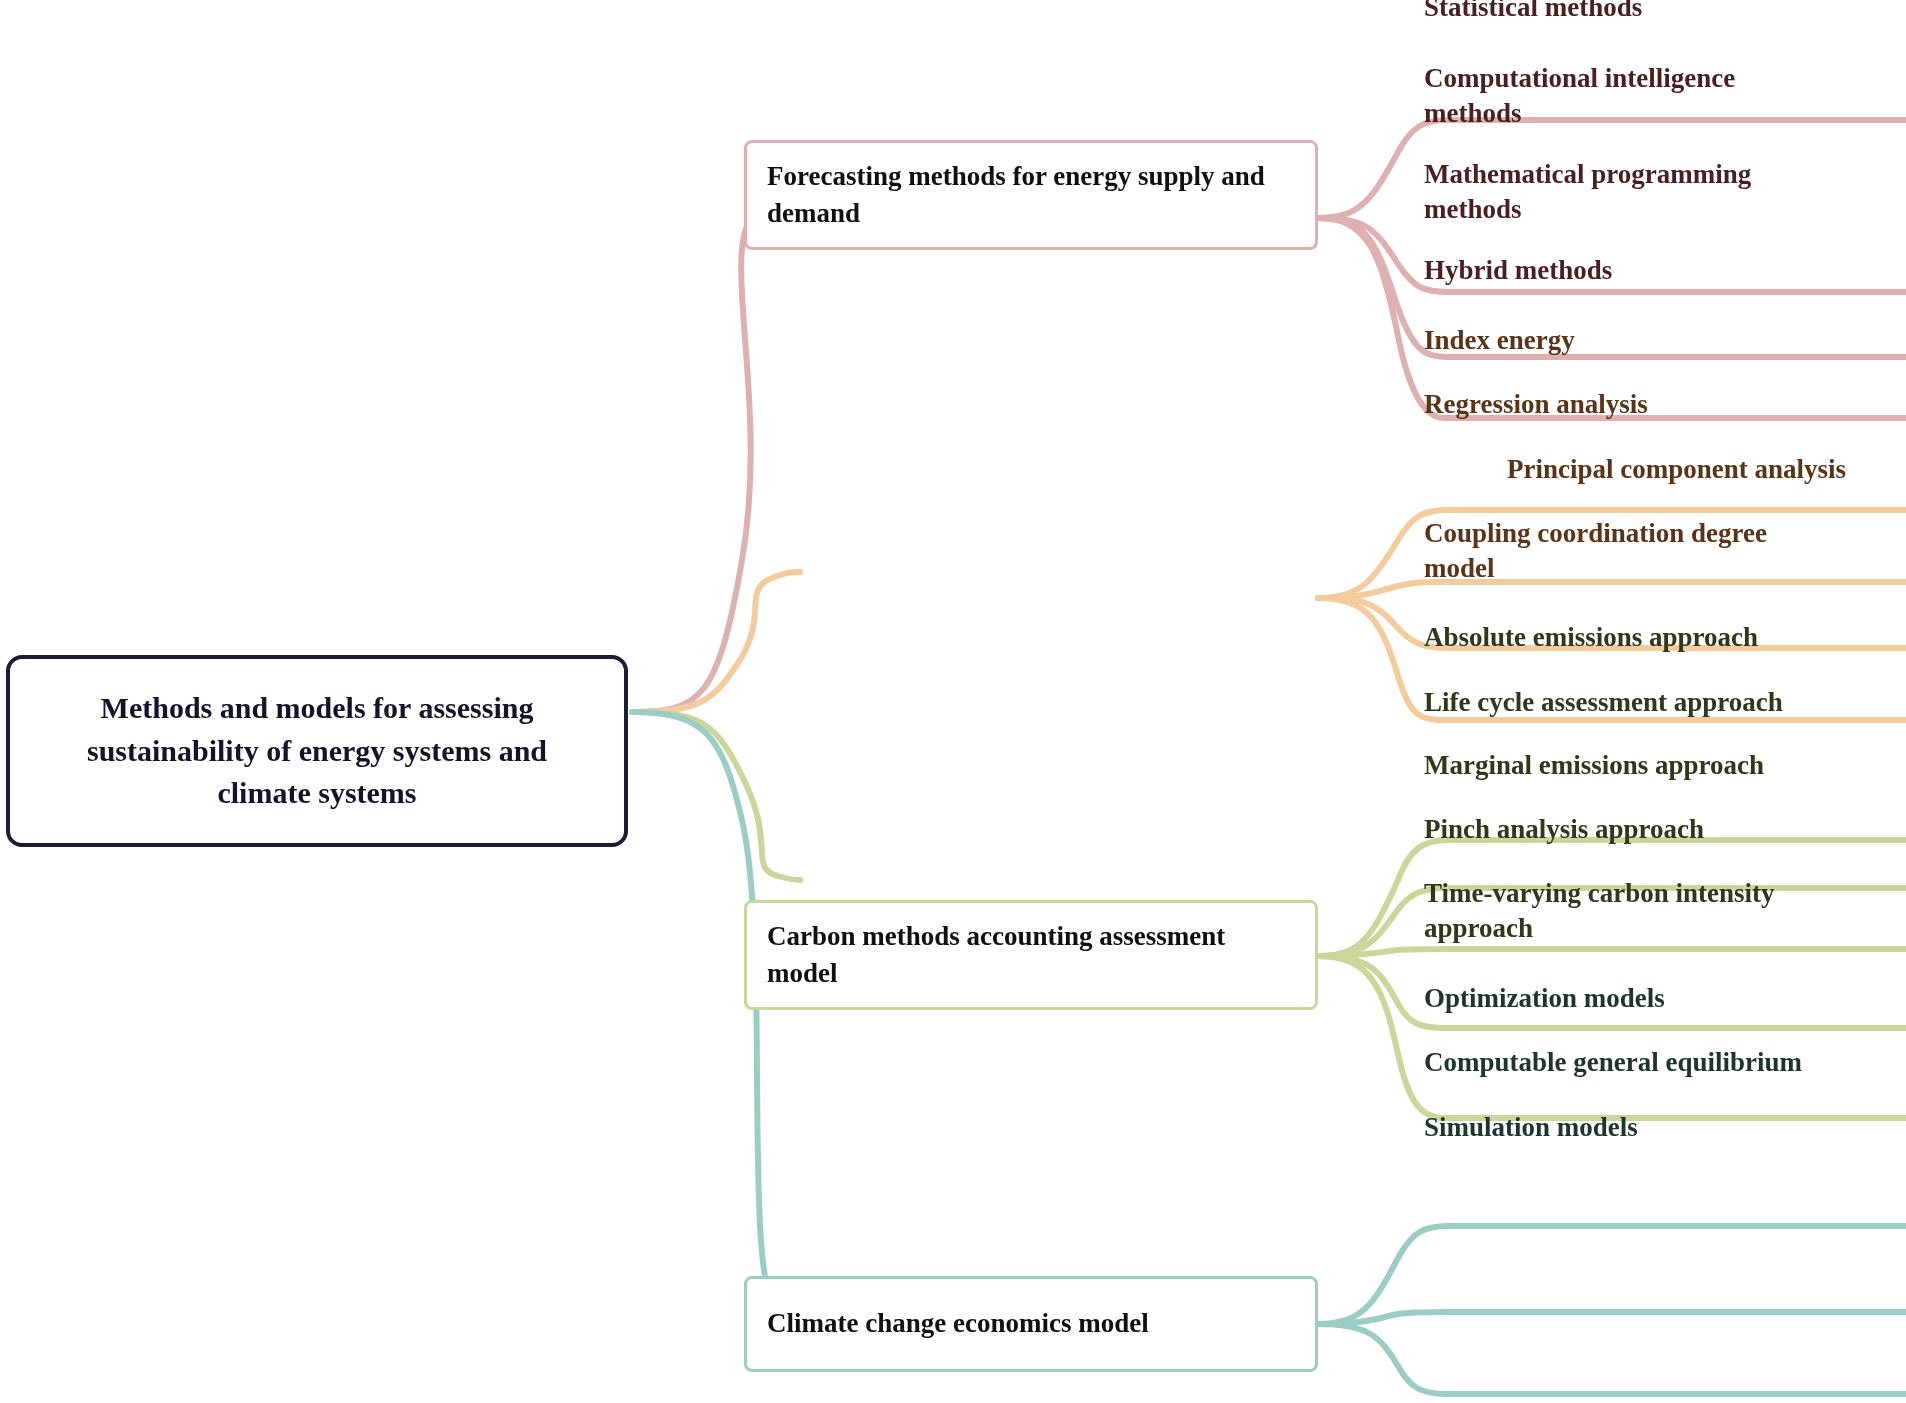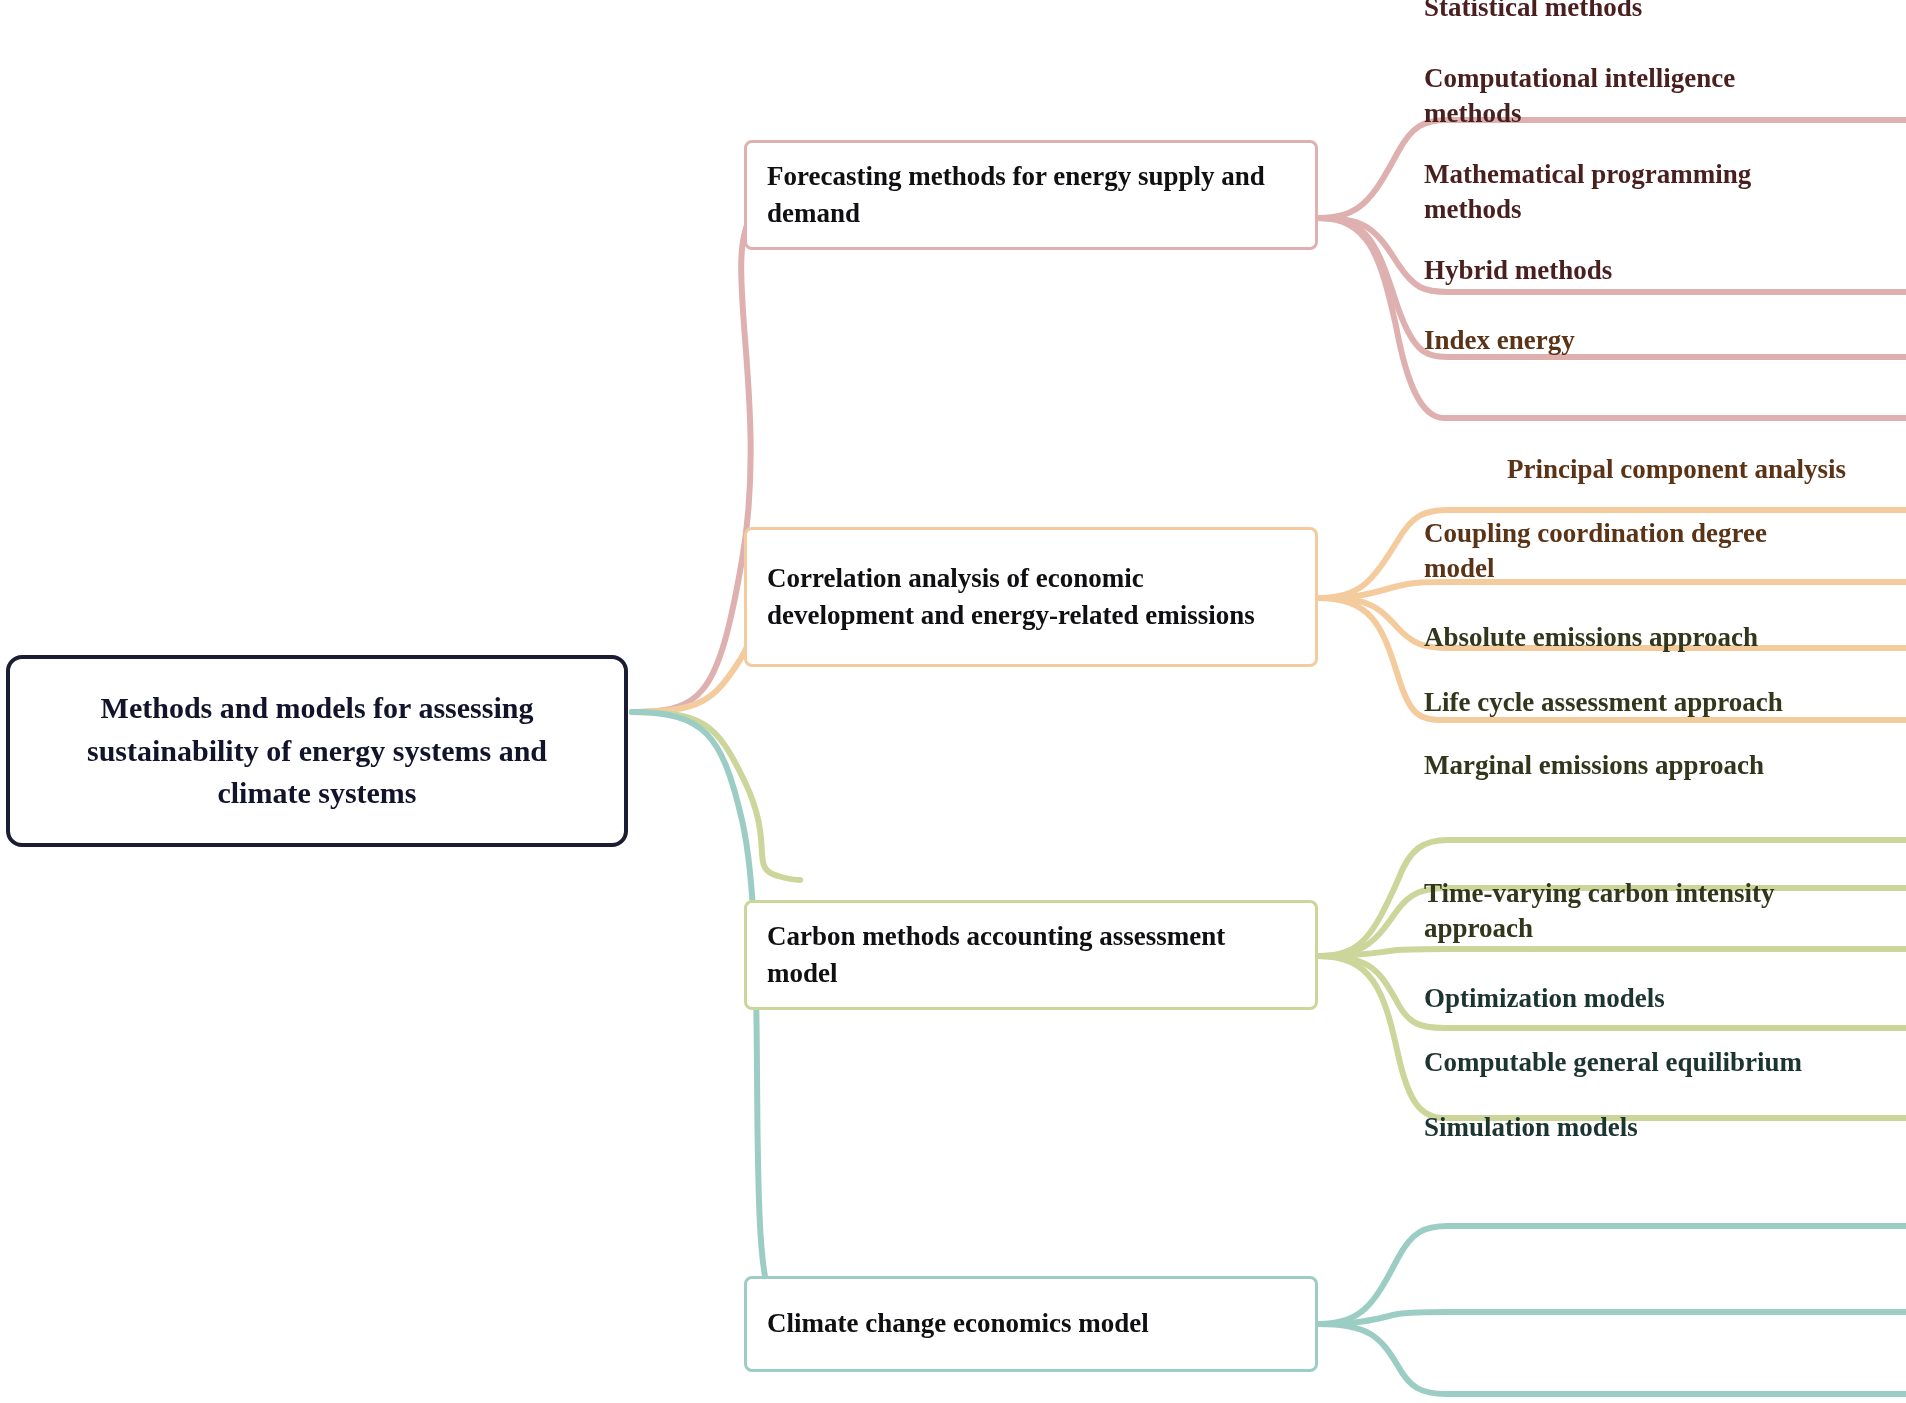--- a/index.html
+++ b/index.html
@@ -126,46 +126,49 @@
   <div class="leaf" style="left:1424px; top:61px; width:400px;">
     <span class="leaf-text" style="color:#4a1f1f;">Computational intelligence methods</span>
   </div>
   <div class="leaf" style="left:1424px; top:157px; width:400px;">
     <span class="leaf-text" style="color:#4a1f1f;">Mathematical programming methods</span>
   </div>
   <div class="leaf" style="left:1424px; top:253px; width:482px;">
     <span class="leaf-text" style="color:#4a1f1f;">Hybrid methods</span>
   </div>
 
-  <div class="branch-node" style="left:744px; top:527px; width:574px; height:140px; border-color:#f4cb9d;">
-    <span class="node-text">Correlation analysis of economic development and energy-related emissions</span>
-  </div>
 
   <div class="leaf" style="left:1424px; top:323px; width:482px;">
     <span class="leaf-text" style="color:#5b3418;">Index energy</span>
+  </div>
+  <div class="leaf" style="left:1424px; top:387px; width:482px;">
+    <span class="leaf-text" style="color:#5b3418;">Regression analysis</span>
   </div>
   <div class="leaf" style="left:1507px; top:452px; width:482px;">
     <span class="leaf-text" style="color:#5b3418;">Principal component analysis</span>
   </div>
   <div class="leaf" style="left:1424px; top:516px; width:400px;">
     <span class="leaf-text" style="color:#5b3418;">Coupling coordination degree model</span>
   </div>
 
   <div class="branch-node" style="left:744px; top:900px; width:574px; height:110px; border-color:#ccd69b;">
     <span class="node-text">Carbon methods accounting assessment model</span>
   </div>
 
   <div class="leaf" style="left:1424px; top:620px; width:482px;">
     <span class="leaf-text" style="color:#32371c;">Absolute emissions approach</span>
   </div>
   <div class="leaf" style="left:1424px; top:685px; width:482px;">
     <span class="leaf-text" style="color:#32371c;">Life cycle assessment approach</span>
   </div>
   <div class="leaf" style="left:1424px; top:748px; width:482px;">
     <span class="leaf-text" style="color:#32371c;">Marginal emissions approach</span>
+  </div>
+  <div class="leaf" style="left:1424px; top:812px; width:482px;">
+    <span class="leaf-text" style="color:#32371c;">Pinch analysis approach</span>
   </div>
   <div class="leaf" style="left:1424px; top:876px; width:400px;">
     <span class="leaf-text" style="color:#32371c;">Time-varying carbon intensity approach</span>
   </div>
 
   <div class="branch-node" style="left:744px; top:1276px; width:574px; height:96px; border-color:#9ccdc5;">
     <span class="node-text">Climate change economics model</span>
   </div>
 
   <div class="leaf" style="left:1424px; top:981px; width:482px;">

